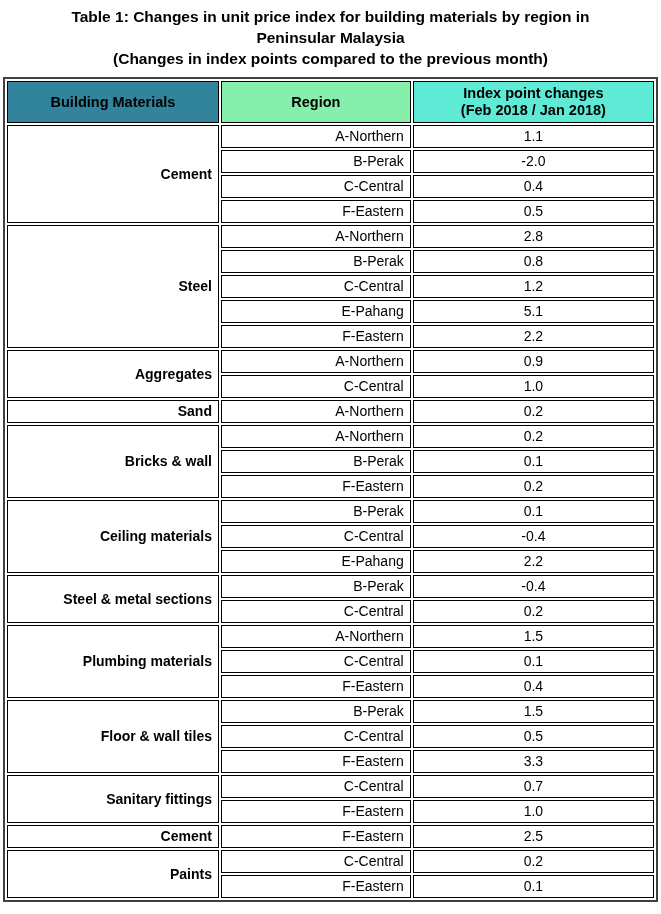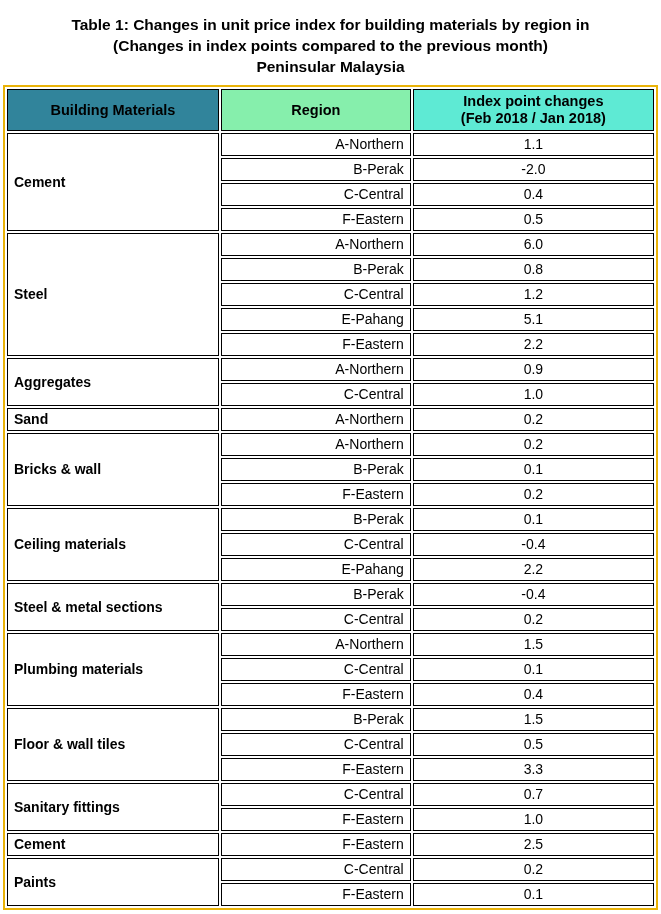--- a/index.html
+++ b/index.html
@@ -8,30 +8,30 @@
     background: #ffffff;
     font-family: "Liberation Sans", sans-serif;
     color: #000000;
   }
   .page {
     width: 661px;
     height: 914px;
     overflow: hidden;
   }
   .title-block {
-    padding-top: 14px;
+    padding-top: 6px;
     text-align: center;
     font-weight: bold;
     font-size: 15.5px;
     line-height: 21px;
   }
   table.data-table {
     margin: 8px 2px 0 3px;
     width: 655px;
-    border: 2px solid #eab308;
+    border: 2px solid #404040;
     border-collapse: separate;
     border-spacing: 2px;
     table-layout: fixed;
     background: #ffffff;
   }
   col.c1 { width: 210px; }
   col.c2 { width: 188px; }
   col.c3 { width: 239px; }
   th {
     background: #31849B;
@@ -46,32 +46,32 @@
   }
   td {
     border: 1px solid #000000;
     font-size: 14px;
     line-height: 19px;
     padding: 1px 6px;
     height: 21px;
     vertical-align: middle;
     overflow: hidden;
   }
-  td.mat { font-weight: bold; text-align: left; }
+  td.mat { font-weight: bold; text-align: right; }
   td.region { text-align: right; }
   td.val { text-align: center; padding: 1px 4px; }
 </style>
 </head>
 <body>
 
 <div class="page">
   <div class="title-block">
     <div>Table 1: Changes in unit price index for building materials by region in</div>
+    <div>Peninsular Malaysia</div>
     <div>(Changes in index points compared to the previous month)</div>
-    <div>Peninsular Malaysia</div>
   </div>
 
   <table class="data-table">
     <colgroup>
       <col class="c1">
         <col class="c2">
         <col class="c3">
     </colgroup>
     <thead>
       <tr>
@@ -97,21 +97,21 @@
           <td class="region">C-Central</td>
           <td class="val">0.4</td>
         </tr>
         <tr>
           <td class="region">F-Eastern</td>
           <td class="val">0.5</td>
         </tr>
         <tr>
           <td class="mat" rowspan="5">Steel</td>
           <td class="region">A-Northern</td>
-          <td class="val">6.0</td>
+          <td class="val">2.8</td>
         </tr>
         <tr>
           <td class="region">B-Perak</td>
           <td class="val">0.8</td>
         </tr>
         <tr>
           <td class="region">C-Central</td>
           <td class="val">1.2</td>
         </tr>
         <tr>

